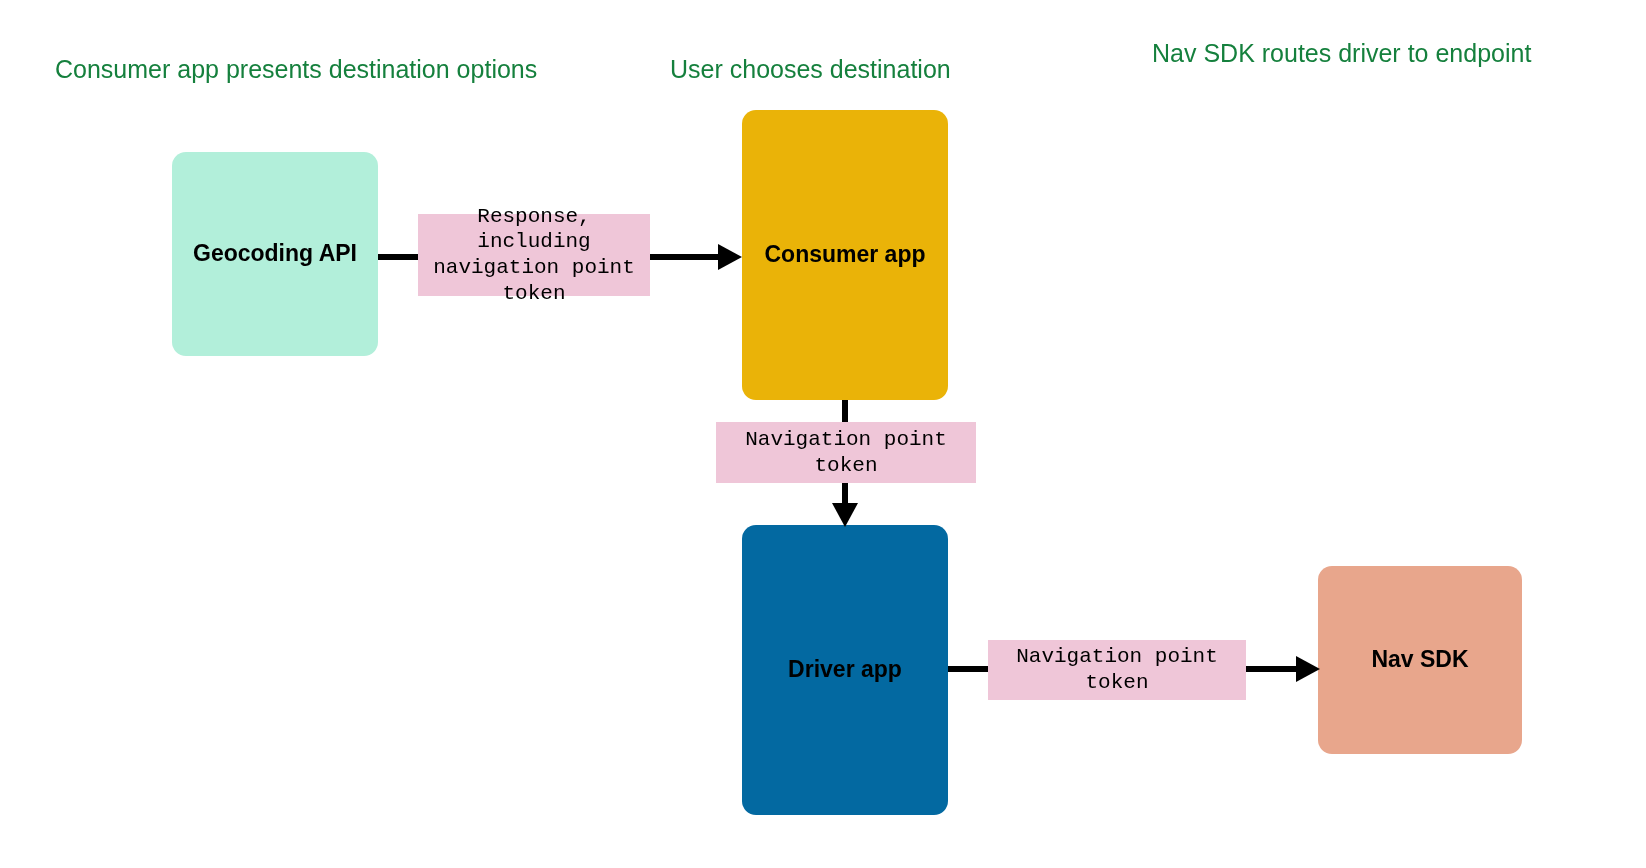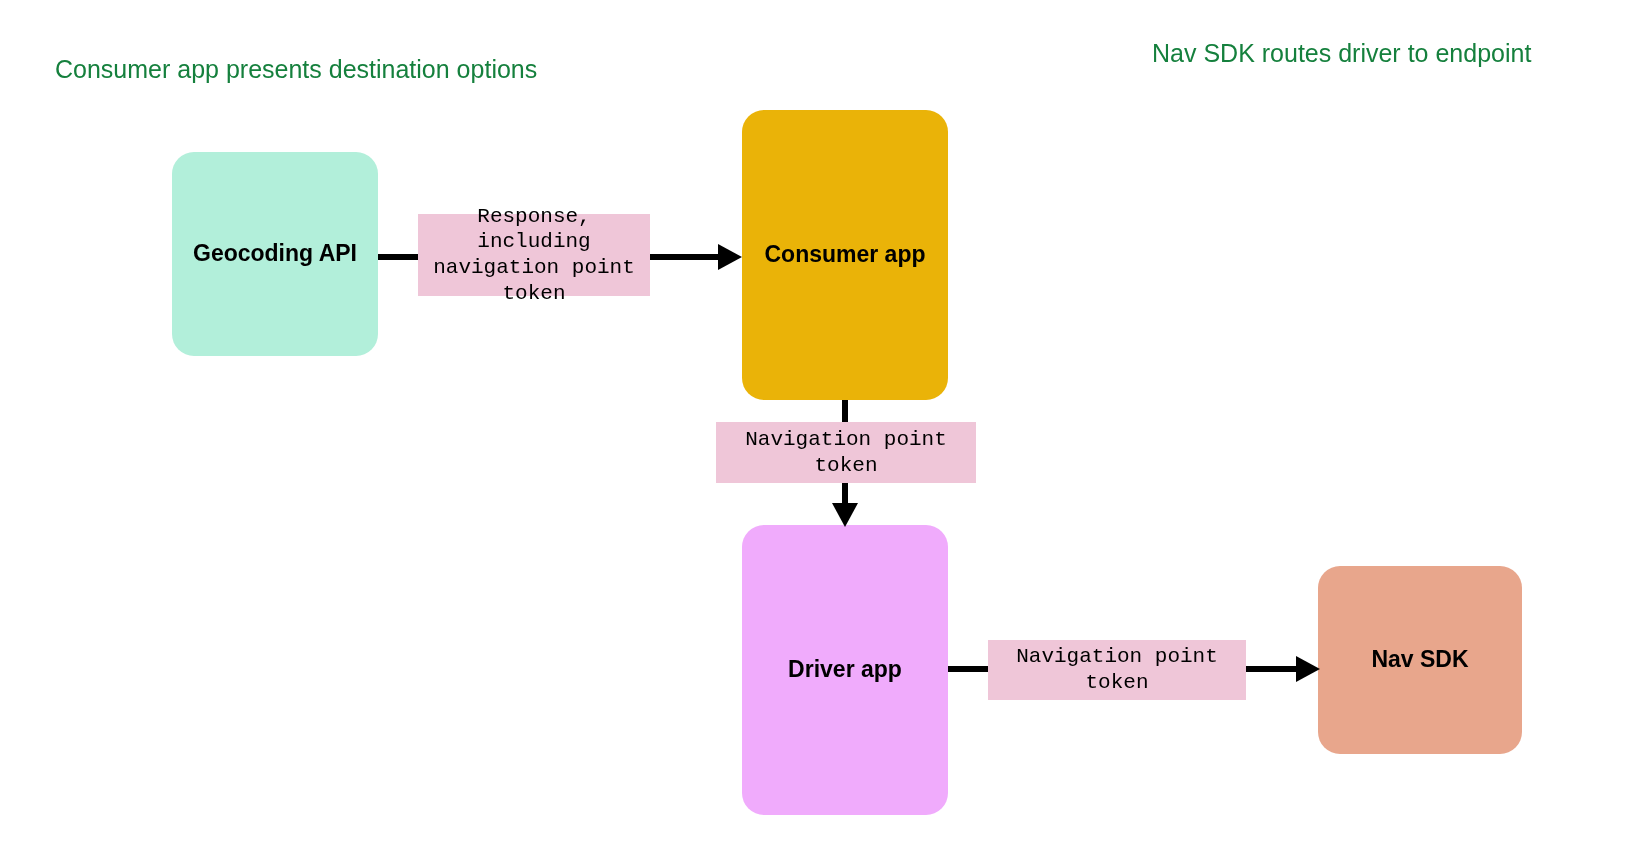--- a/index.html
+++ b/index.html
@@ -21,21 +21,21 @@
   .col-header {
     position: absolute;
     font-size: 25px;
     color: #15803d;
     font-weight: 400;
     white-space: nowrap;
     line-height: 1;
   }
   .node {
     position: absolute;
-    border-radius: 22px;
+    border-radius: 14px;
     display: flex;
     align-items: center;
     justify-content: center;
     text-align: center;
     box-sizing: border-box;
   }
   .node-label {
     font-size: 23px;
     font-weight: 700;
     color: #000000;
@@ -64,20 +64,21 @@
     z-index: 2;
     overflow: visible;
   }
 </style>
 </head>
 <body>
 
 <div id="canvas">
 
   <div class="col-header" style="left:55px; top:57px;">Consumer app presents destination options</div>
+  <div class="col-header" style="left:670px; top:57px;">User chooses destination</div>
   <div class="col-header" style="left:1152px; top:41px;">Nav SDK routes driver to endpoint</div>
 
   <svg class="arrow-svg" style="left:378px; top:240px;" width="364" height="34" viewBox="0 0 364 34">
     <line x1="0" y1="17" x2="340" y2="17" stroke="#000000" stroke-width="6"></line>
     <polygon points="340,4 364,17 340,30" fill="#000000"></polygon>
   </svg>
 
   <svg class="arrow-svg" style="left:828px; top:400px;" width="34" height="127" viewBox="0 0 34 127">
     <line x1="17" y1="0" x2="17" y2="103" stroke="#000000" stroke-width="6"></line>
     <polygon points="4,103 30,103 17,127" fill="#000000"></polygon>
@@ -89,21 +90,21 @@
   </svg>
 
   <div class="node" style="left:172px; top:152px; width:206px; height:204px; background:#B2EFDA;">
     <span class="node-label">Geocoding API</span>
   </div>
 
   <div class="node" style="left:742px; top:110px; width:206px; height:290px; background:#eab308;">
     <span class="node-label">Consumer app</span>
   </div>
 
-  <div class="node" style="left:742px; top:525px; width:206px; height:290px; background:#f0abfc;">
+  <div class="node" style="left:742px; top:525px; width:206px; height:290px; background:#0369a1;">
     <span class="node-label">Driver app</span>
   </div>
 
   <div class="node" style="left:1318px; top:566px; width:204px; height:188px; background:#E8A68C;">
     <span class="node-label">Nav SDK</span>
   </div>
 
   <div class="edge-label" style="left:418px; top:214px; width:232px; height:82px; background:#EFC6D8;">
     <span>Response, including navigation point token</span>
   </div>

